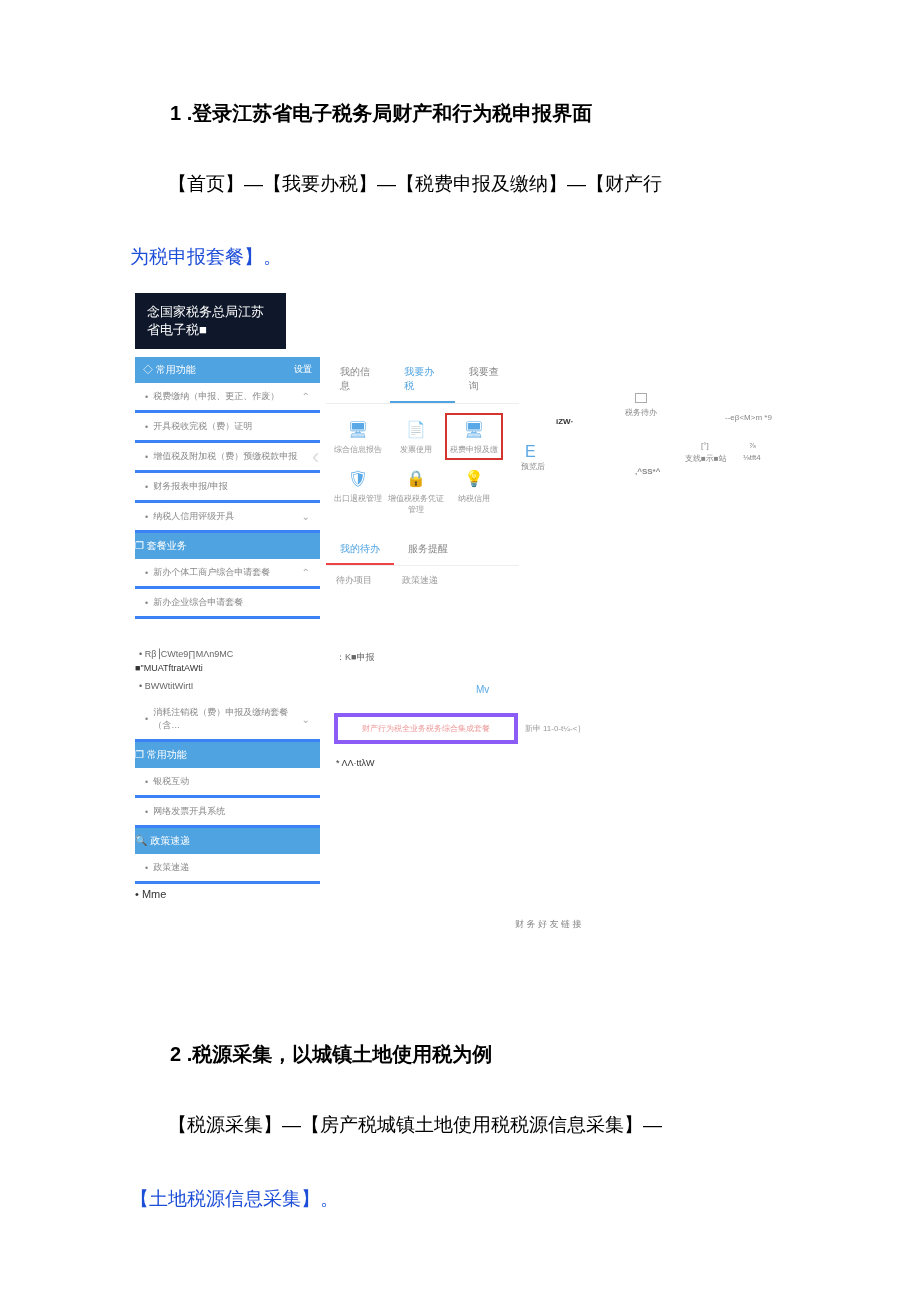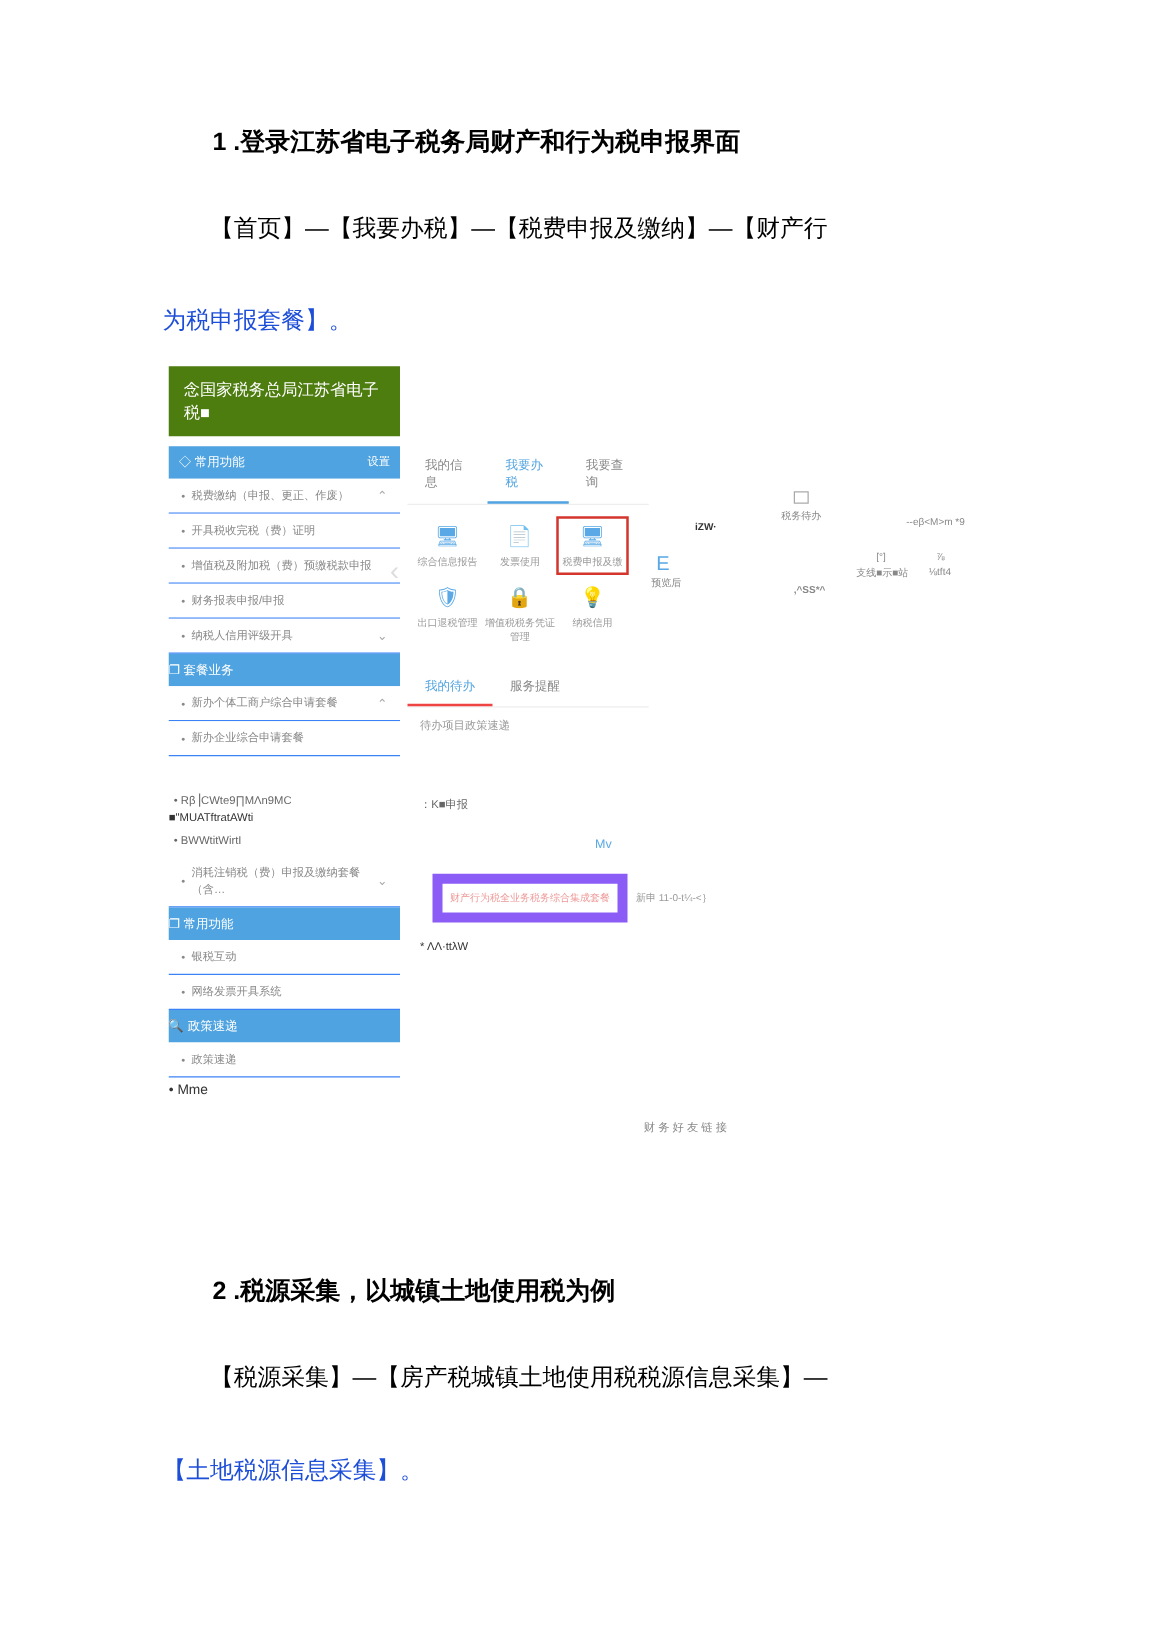--- a/index.html
+++ b/index.html
@@ -34,25 +34,25 @@
       margin: 0 135px 40px 135px;
       font-size: 10px;
       color: #555;
     }
     .banner-row {
       display: flex;
       gap: 6px;
       margin-bottom: 8px;
     }
     .banner-left {
-      background: #4d7c0f;
+      background: #0f172a;
       color: #fff;
       font-size: 13px;
       padding: 10px 12px;
-      width: 185px;
+      width: 151px;
     }
     .banner-right {
       flex: 1;
       background: linear-gradient(90deg, #3e8fd6 0%, #2b7ec9 100%);
       display: flex;
       align-items: center;
       padding: 6px 10px;
       gap: 8px;
     }
     .search-box {
@@ -85,21 +85,21 @@
       background: #4fa3e0;
       color: #fff;
       font-size: 10px;
       padding: 6px 8px;
       display: flex;
       justify-content: space-between;
     }
     .side-header .gear { font-size: 9px; }
     .side-item {
       background: #fff;
-      border-bottom: 1px solid #3b82f6;
+      border-bottom: 3px solid #3b82f6;
       font-size: 9px;
       color: #888;
       padding: 7px 10px;
       display: flex;
       align-items: center;
     }
     .side-item::before {
       content: "•";
       margin-right: 5px;
       color: #888;
@@ -187,20 +187,21 @@
     }
     .sub-tab.active {
       color: #4fa3e0;
       border-bottom: 2px solid #ef4444;
     }
     .sub-row {
       display: flex;
       font-size: 9px;
       color: #999;
       padding: 8px 10px;
+      gap: 30px;
     }
 
     .right-scatter {
       position: relative;
       width: 260px;
       font-size: 9px;
       color: #666;
     }
     .right-scatter .sc-item {
       position: absolute;
@@ -218,27 +219,27 @@
       display: flex;
       gap: 6px;
     }
     .lf-left { width: 185px; font-size: 9px; color: #666; }
     .lf-bullet { padding: 2px 4px; }
     .lf-para { font-size: 9px; color: #333; margin: 2px 0 6px 0; }
     .lf-right { flex: 1; position: relative; }
     .kbar { font-size: 9px; color: #666; margin: 4px 0 20px 10px; }
     .mv { color: #5aa9e6; font-size: 10px; margin-left: 150px; }
     .red-outline {
-      border: 8px solid #8b5cf6;
+      border: 4px solid #8b5cf6;
       display: inline-block;
-      padding: 6px 6px;
+      padding: 6px 24px;
       font-size: 8px;
       color: #e99;
       margin-top: 18px;
-      margin-left: 20px;
+      margin-left: 8px;
     }
     .tiny-right { font-size: 8px; color: #999; margin-left: 4px; display: inline-block; }
     .foot-line { font-size: 9px; color: #333; margin: 14px 0 4px 10px; }
     .foot-bullet { font-size: 11px; color: #333; margin: 4px 0 0 0; }
     .friendly { font-size: 9px; color: #888; margin: 18px 0 0 380px; }
 
     .spacer-mid { height: 70px; }
 
   </style>
 </head>

